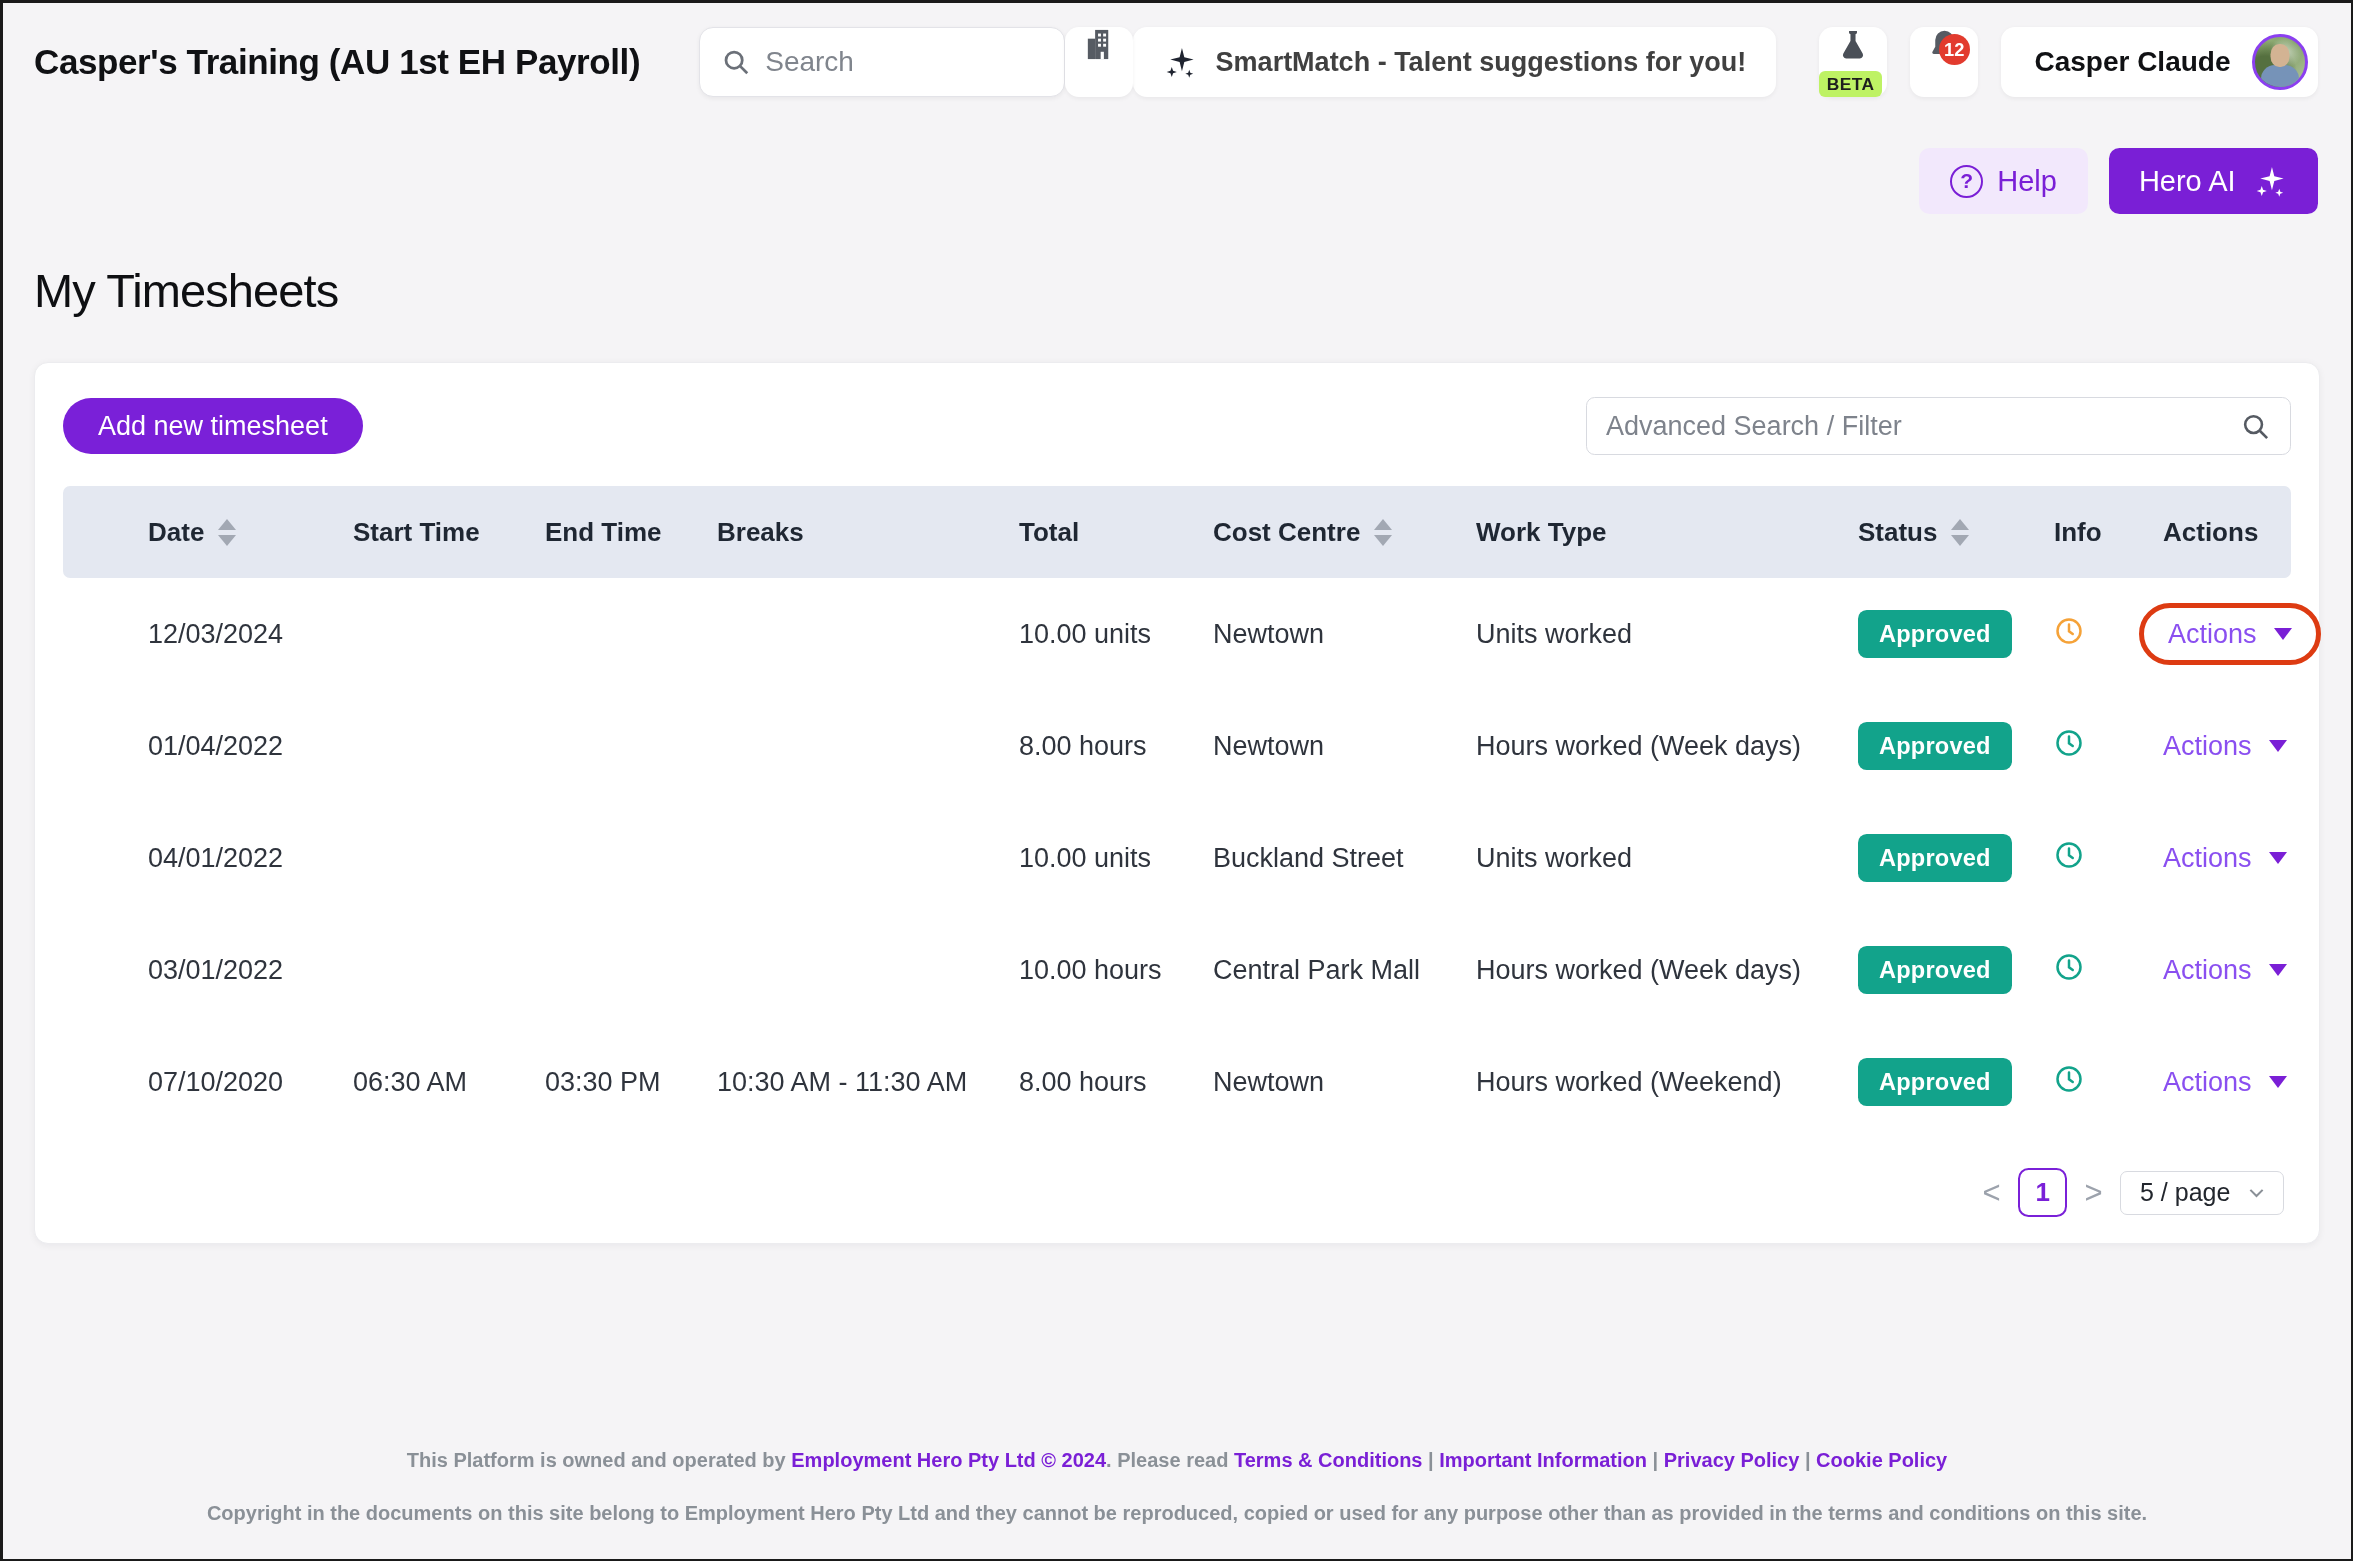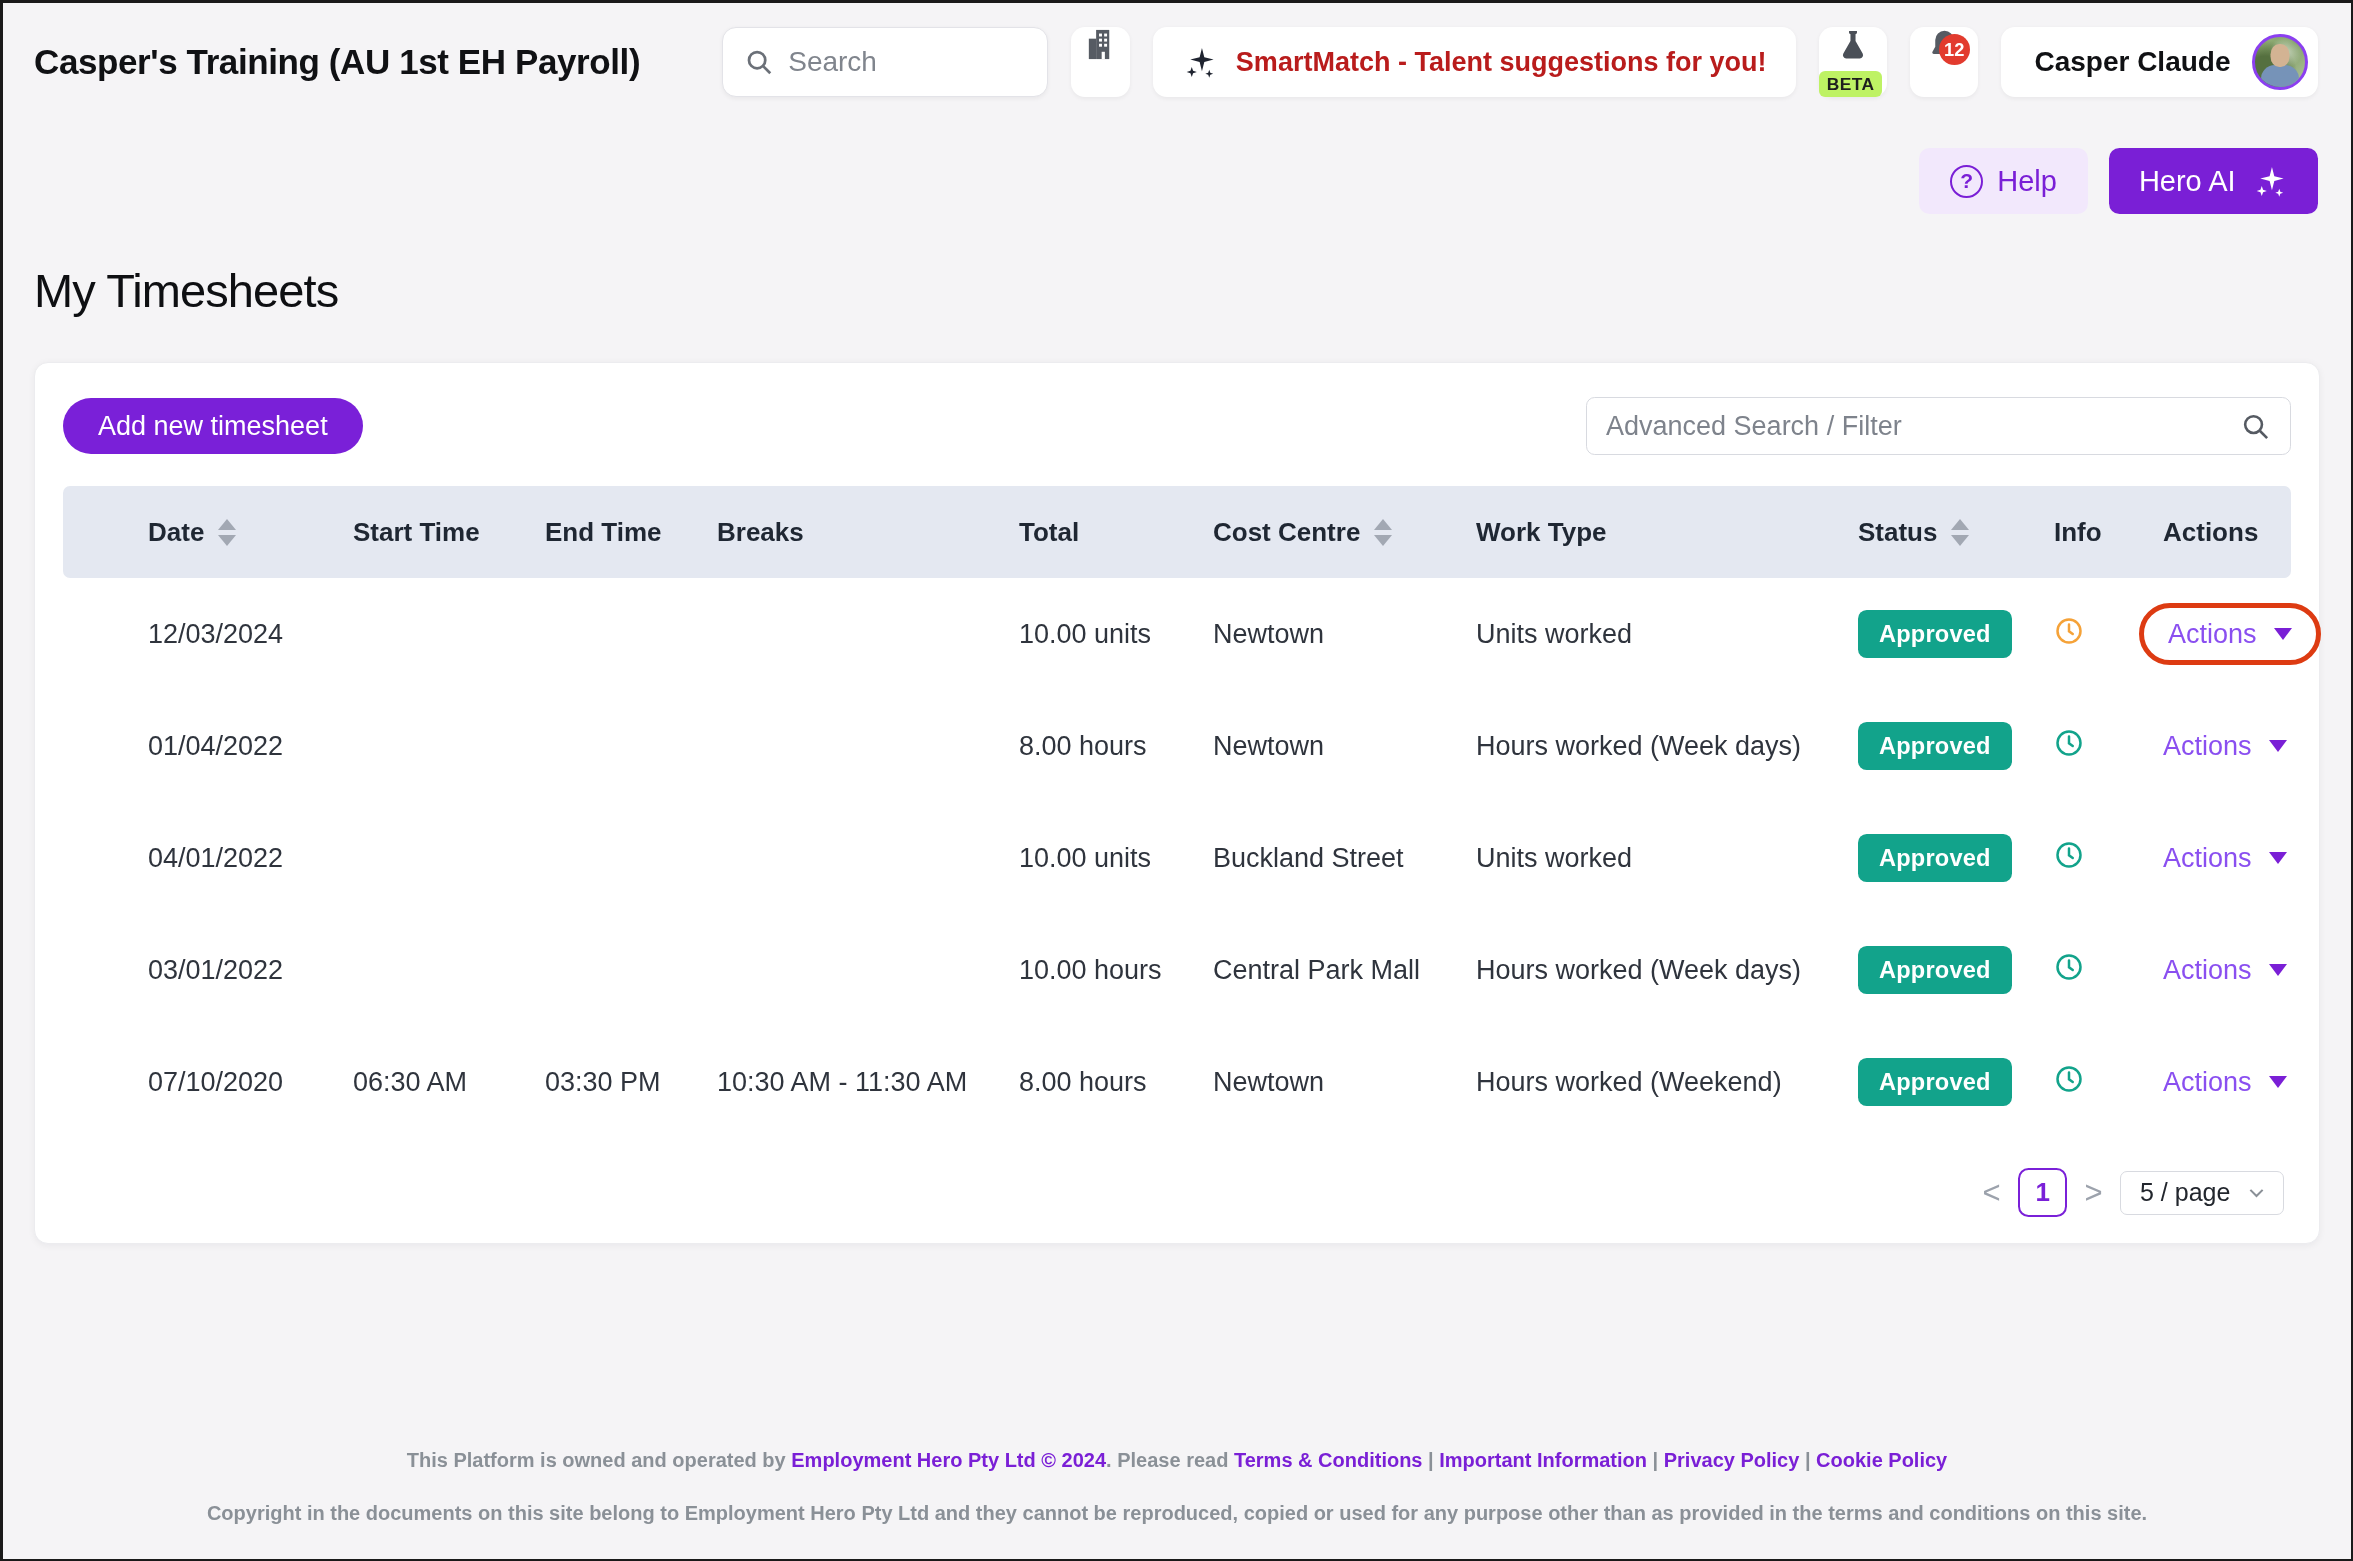--- a/index.html
+++ b/index.html
@@ -5,38 +5,38 @@
   * { margin:0; padding:0; box-sizing:border-box; }
   html,body { background:#e9e9ec; }
   body { font-family:"Liberation Sans", sans-serif; }
   .screen {
     position:relative; width:2354px; height:1562px;
     background:#F5F4F6; border:3.5px solid #1A1A1A; overflow:hidden;
     color:#23262B;
   }
 
   
-  .topbar { display:flex; align-items:center; padding:24.4px 33px 0 31px; gap:23px; }
+  .topbar { display:flex; align-items:center; padding:24.4px 33px 0 31px; }
   .org-title { font-size:35px; font-weight:700; color:#101114; letter-spacing:-0.4px; white-space:nowrap; }
   .search-box {
     margin-left:59px; width:366px; height:70px; background:#fff; border:1.7px solid #E3E3E8;
     border-radius:14px; display:flex; align-items:center; padding:0 21px; gap:14px;
     box-shadow:0 1.7px 4.4px rgba(0,0,0,0.05);
   }
   .search-box input { border:none; outline:none; font-size:28px; color:#0f172a; width:100%; background:transparent; font-family:inherit; }
   .search-box input::placeholder { color:#80858D; }
   .icon-btn {
     width:68px; height:70px; background:#fff; border-radius:14px; display:flex;
     align-items:flex-start; justify-content:center; position:relative; box-shadow:0 1.7px 4.4px rgba(0,0,0,0.05);
   }
   .smartmatch {
     height:70px; background:#fff; border-radius:14px; display:flex; align-items:center;
     gap:17.4px; padding:0 30px; box-shadow:0 1.7px 4.4px rgba(0,0,0,0.05);
   }
-  .smartmatch .label { font-size:27px; font-weight:700; color:#b91c1c; white-space:nowrap; }
+  .smartmatch .label { font-size:27px; font-weight:700; color:#404040; white-space:nowrap; }
   .right-group { margin-left:auto; display:flex; align-items:center; gap:23px; }
   .beta-tag {
     position:absolute; right:5.2px; bottom:0; background:#bef264; color:#1E1E1E;
     font-size:17.4px; font-weight:700; padding:2.6px 7.9px; border-radius:6.1px; letter-spacing:0.4px;
   }
   .notif-badge {
     position:absolute; top:7px; right:8.7px; min-width:31px; height:31px; border-radius:15.7px;
     background:#E23B2E; color:#fff; font-size:18.3px; font-weight:700; display:flex;
     align-items:center; justify-content:center; padding:0 5.2px;
   }

